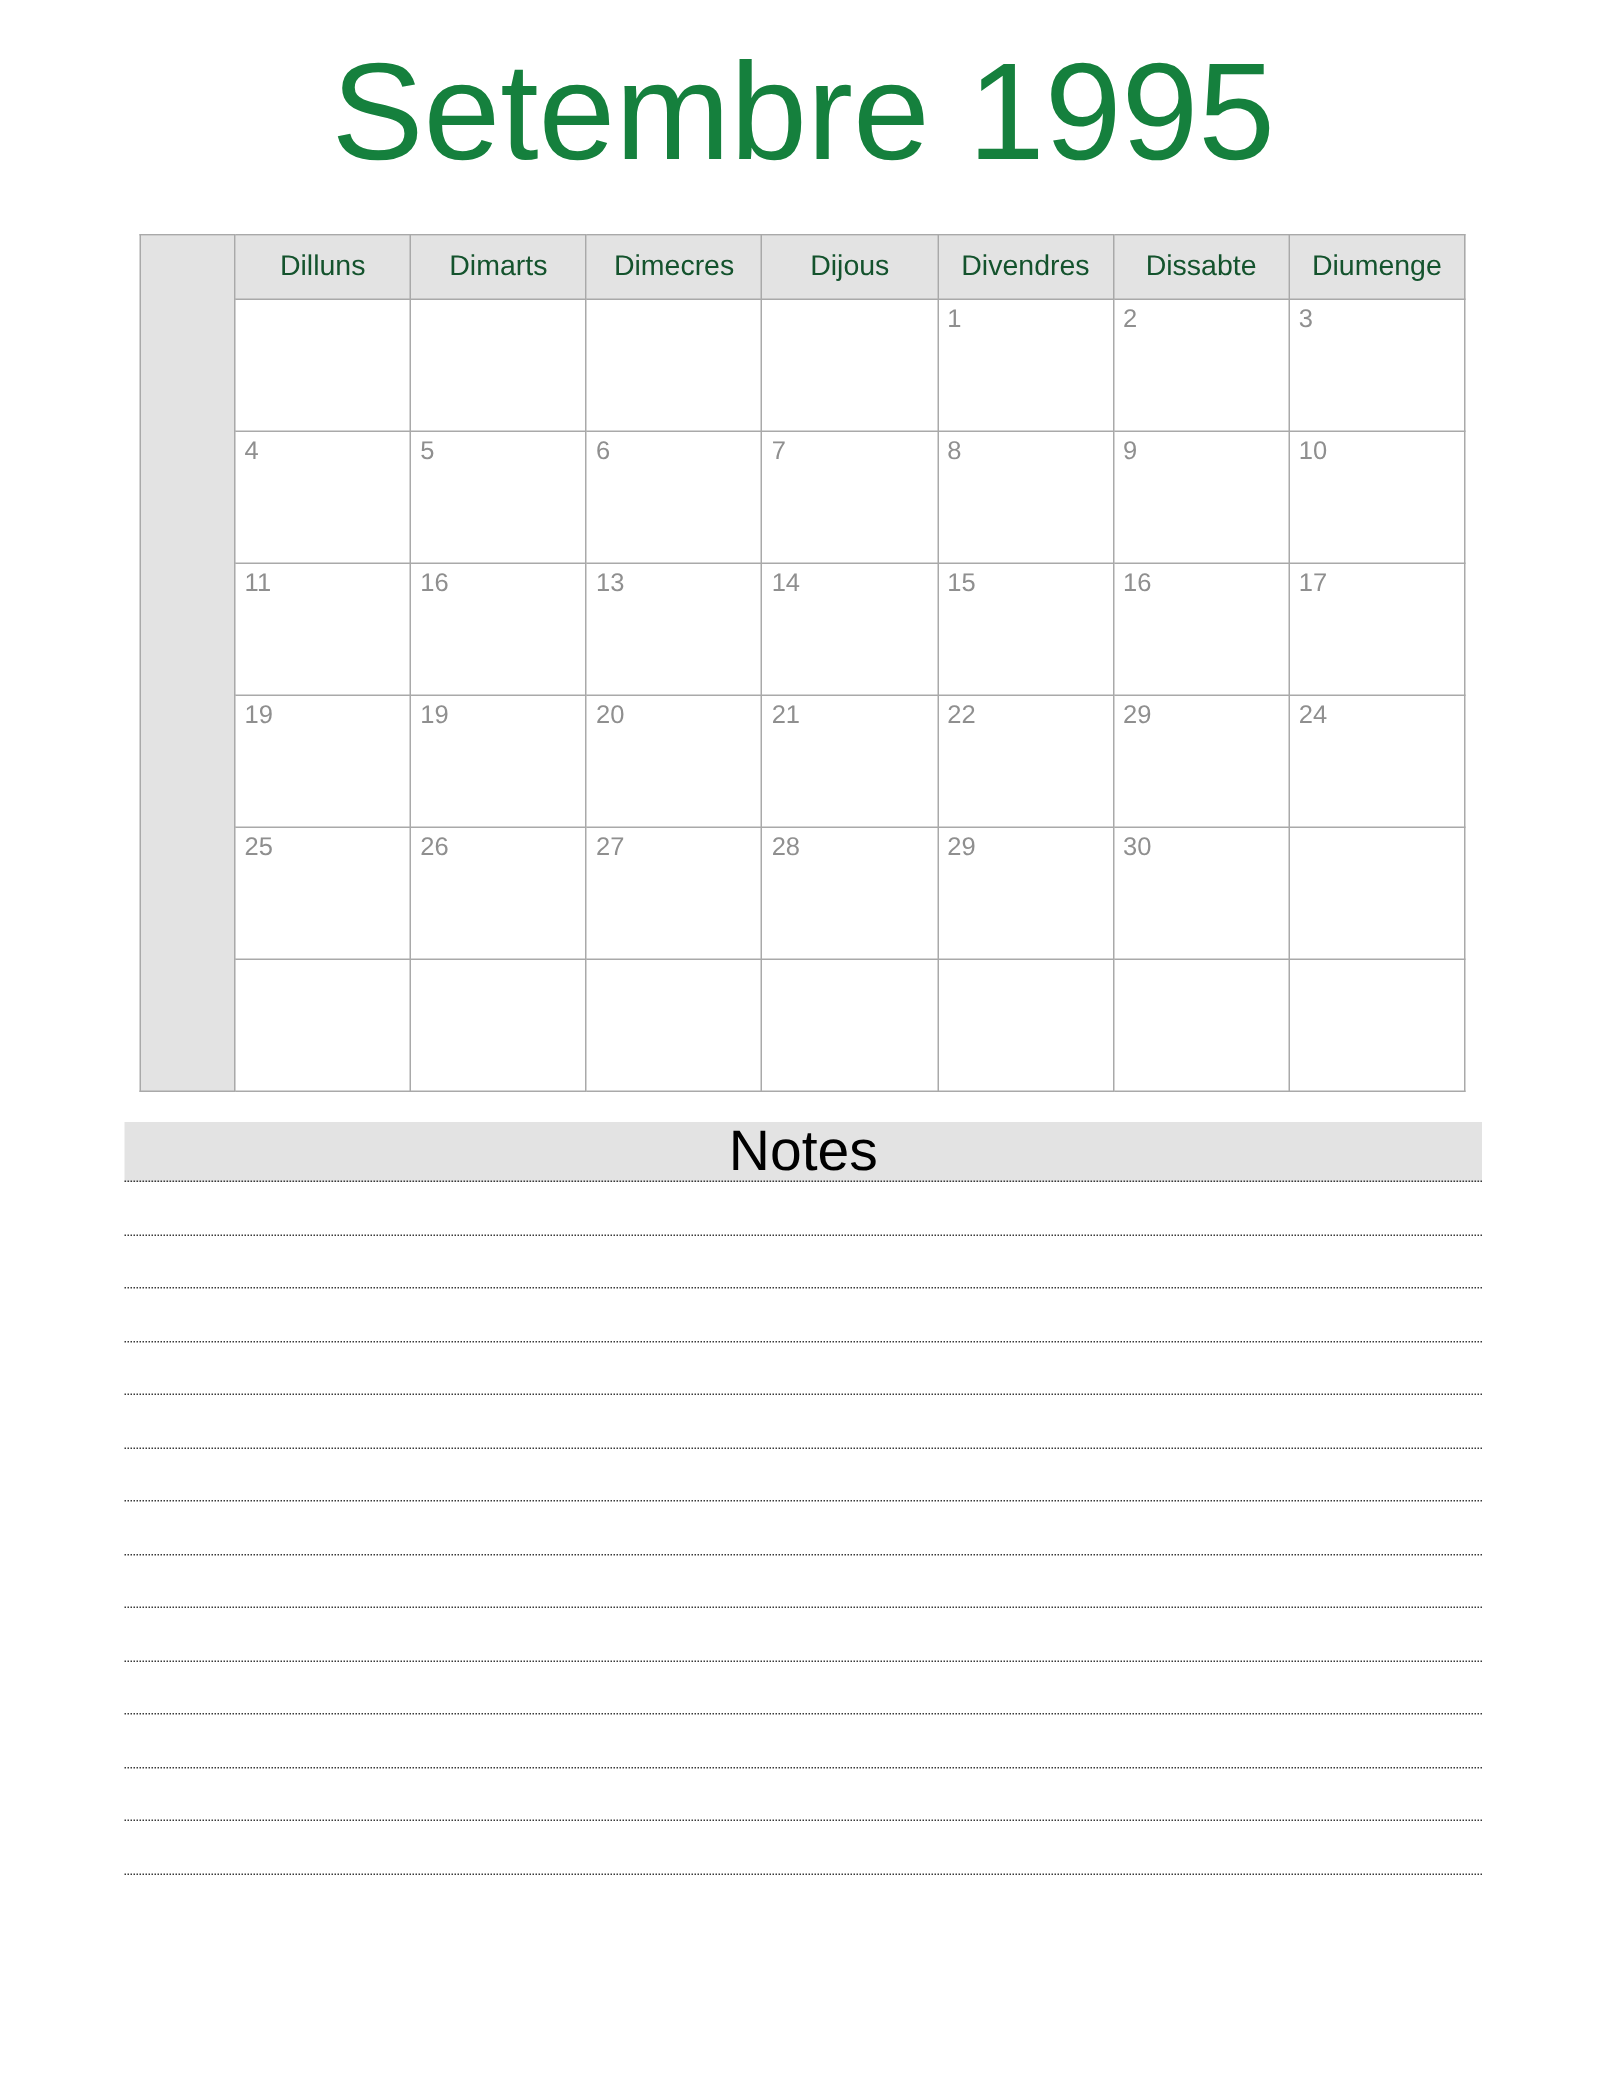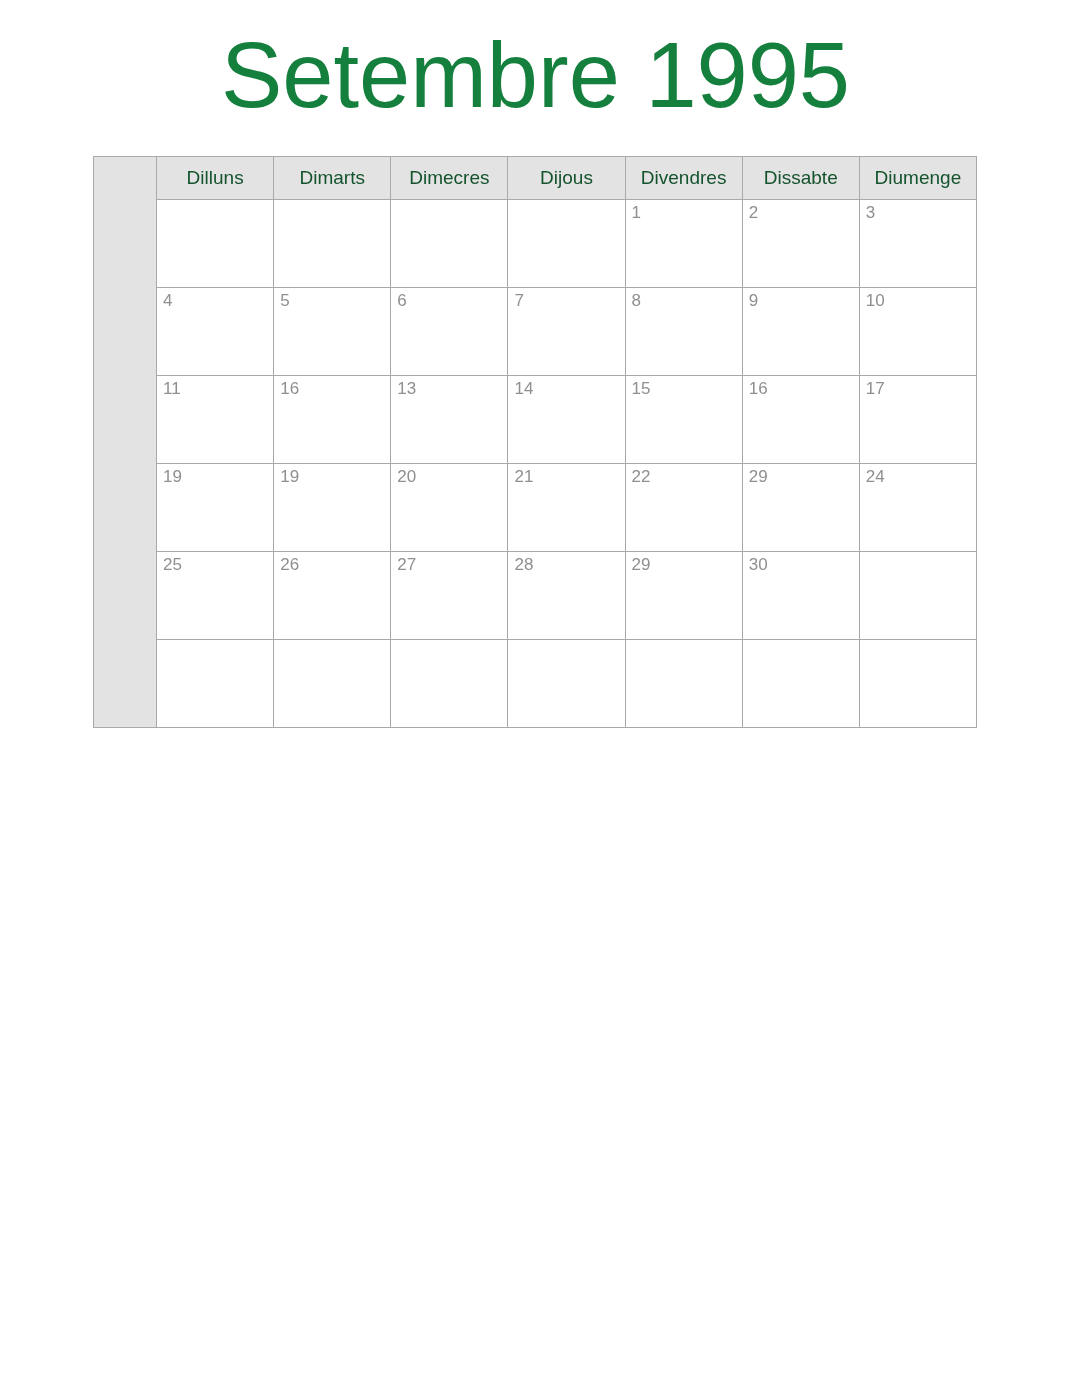--- a/index.html
+++ b/index.html
@@ -167,14 +167,32 @@
         <td class="day"></td>
         <td class="day"></td>
         <td class="day"></td>
         <td class="day"></td>
         <td class="day"></td>
       </tr>
     </tbody>
   </table>
 
 
+  <div class="notes">
+    <div class="notes-header">Notes</div>
+    <div>
+        <div class="note-line"></div>
+        <div class="note-line"></div>
+        <div class="note-line"></div>
+        <div class="note-line"></div>
+        <div class="note-line"></div>
+        <div class="note-line"></div>
+        <div class="note-line"></div>
+        <div class="note-line"></div>
+        <div class="note-line"></div>
+        <div class="note-line"></div>
+        <div class="note-line"></div>
+        <div class="note-line"></div>
+        <div class="note-line"></div>
+      </div>
+  </div>
 
 </div>
 
 </body></html>

